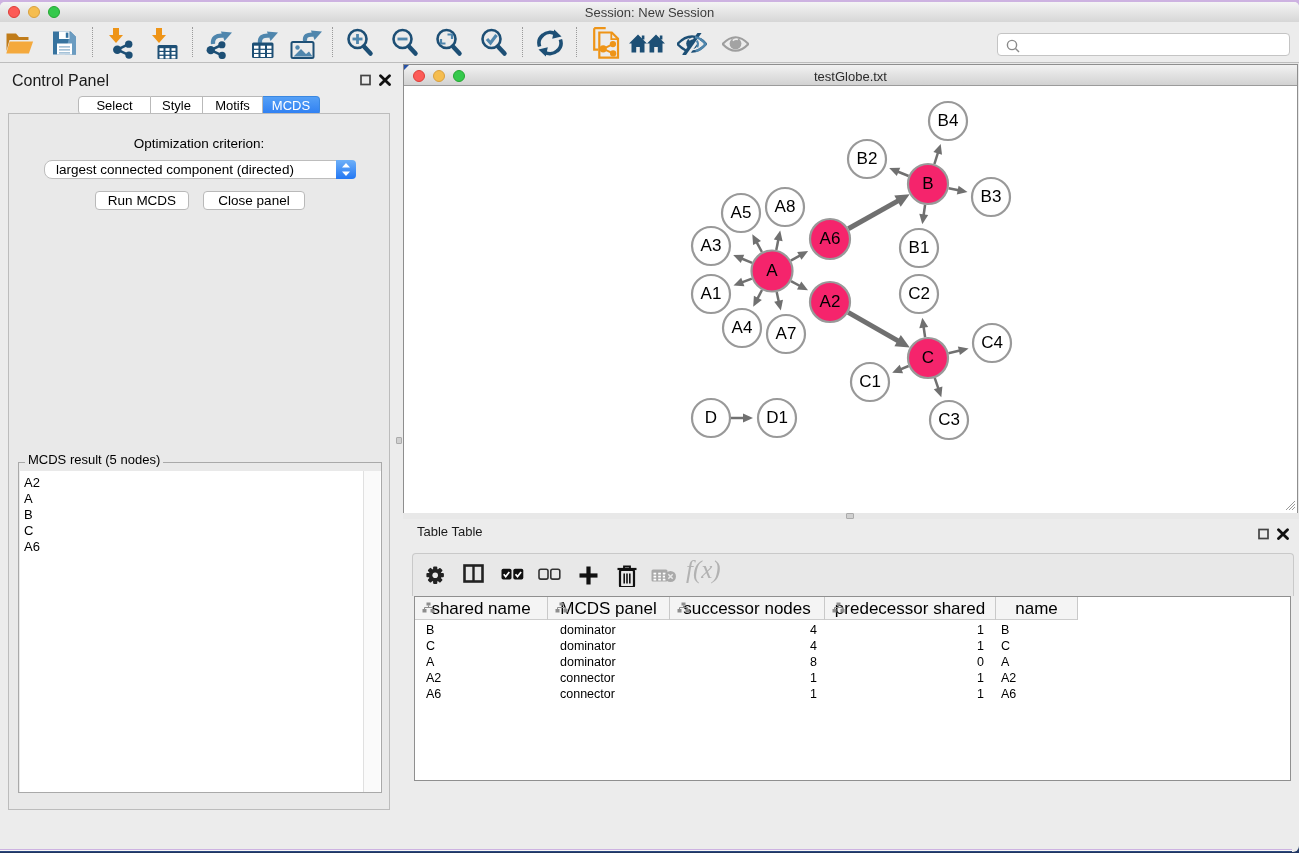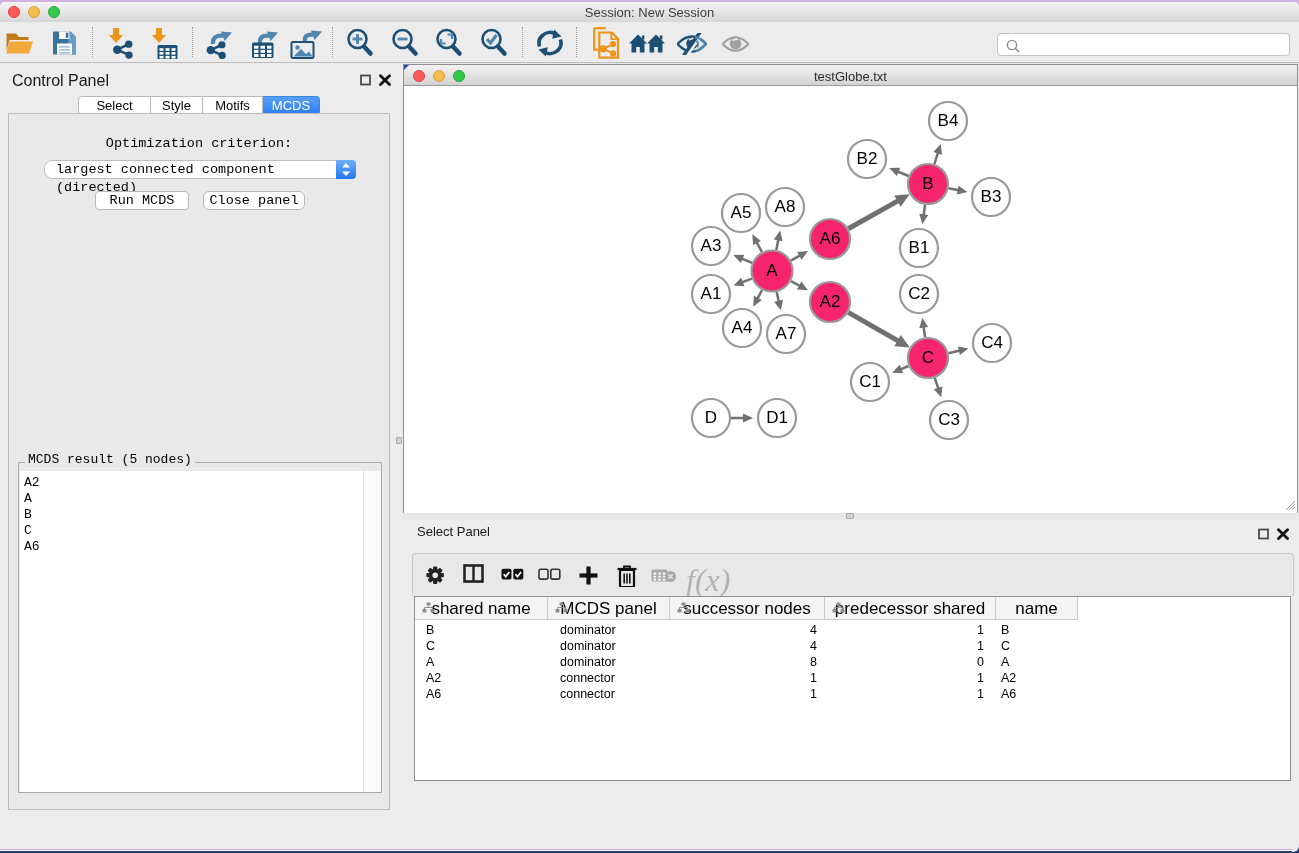--- a/index.html
+++ b/index.html
@@ -31,21 +31,21 @@
   #cpanel .ptitle { position:absolute; left:12px; top:9px; font-size:16px; color:#1a1a1a; }
   .wicon { position:absolute; }
   
   .tabset { position:absolute; display:flex; height:19px; }
   .tab { background:#fff; border:1px solid #b9b9b9; border-left:none;
       font-size:13px; color:#000; text-align:center; line-height:18px; padding:0 10px; }
   .tab.first { border-left:1px solid #b9b9b9; border-radius:4px 0 0 4px; }
   .tab.last { border-radius:0 4px 4px 0; }
   .tab.sel { background:linear-gradient(#55a0f6,#2f7ff2); color:#fff; border-color:#3a87e0; }
   #cpinner { position:absolute; left:8px; top:50px; width:382px; height:697px;
-      background:#e9e9e9; border:1px solid #bcbcbc;font-family:Liberation Mono, monospace; }
+      background:#e9e9e9; border:1px solid #bcbcbc; }
   #optlabel { position:absolute; left:0; top:22px; width:100%; text-align:center; font-size:13.5px; color:#000; }
   #combo { position:absolute; left:35px; top:46px; width:312px; height:19px; background:#fff;
       border:1px solid #bdbdbd; border-radius:8px; font-size:13.5px; color:#000; line-height:18px; padding-left:11px; }
   #combo .step { position:absolute; right:-1px; top:-1px; width:20px; height:19px; border-radius:0 4px 4px 0;
       background:linear-gradient(#6eb0f8,#2377f3); }
   .btn { position:absolute; height:19px; background:#fff; border:1px solid #b9b9b9; border-radius:4px;
       font-size:13.5px; color:#000; text-align:center; line-height:17px; }
   
   #mcdsbox { position:absolute; left:9px; top:348px; width:364px; height:331px;
       border:1px solid #a9a9a9; }
@@ -253,21 +253,21 @@
     </div>
     <div id="cpinner">
       <div id="optlabel">Optimization criterion:</div>
       <div id="combo">largest connected component (directed)<span class="step">
             <svg width="20" height="19" viewBox="0 0 20 19" style="position:absolute;left:0;top:0">
               <polygon points="10,3 14,7.5 6,7.5" fill="#fff"></polygon>
               <polygon points="10,16 14,11.5 6,11.5" fill="#fff"></polygon>
             </svg>
           </span></div>
       <div class="btn" style="left:86px; top:77px; width:94px;">Run MCDS</div>
-      <div class="btn" style="left:194px; top:77px; width:102px;border-radius:6px;">Close panel</div>
+      <div class="btn" style="left:194px; top:77px; width:102px;">Close panel</div>
       <div id="mcdsbox">
         <div id="mcdslegend">MCDS result (5 nodes)</div>
         <div id="mcdslist">
           <div class="li" style="padding-top:4px;">A2</div>
             <div class="li">A</div>
           <div class="li">B</div>
             <div class="li">C</div>
             <div class="li">A6</div>
         </div>
         <div id="mcdsscroll"></div>
@@ -372,21 +372,21 @@
         </div>
       <svg style="position:absolute;right:1px;bottom:1px" width="12" height="12" viewBox="0 0 12 12">
           <line x1="2" y1="11" x2="11" y2="2" stroke="#9a9a9a" stroke-width="1"></line>
           <line x1="5" y1="11" x2="11" y2="5" stroke="#9a9a9a" stroke-width="1"></line>
           <line x1="8" y1="11" x2="11" y2="8" stroke="#9a9a9a" stroke-width="1"></line>
         </svg>
     </div>
     <div style="position:absolute;left:443px;top:450px;width:8px;height:6px;background:#d0d0d0;border:1px solid #ababab;border-radius:1px;"></div>
   </div>
   <div id="tpanel">
-    <div class="ptitle">Select Panel</div>
+    <div class="ptitle">Table Table</div>
     <svg class="wicon2" style="position:absolute;left:855px;top:9px" width="32" height="12" viewBox="0 0 32 12">
         <rect x="1" y="1.5" width="9" height="9" fill="none" stroke="#444" stroke-width="1.7"></rect>
         <path d="M20.5 1.8 L29.5 10.5 M29.5 1.8 L20.5 10.5" stroke="#111" stroke-width="2.8" stroke-linecap="round"></path>
       </svg>
     <div id="ttoolbar">
         <svg style="position:absolute;left:13px;top:12px" width="19" height="19" viewBox="0 0 19 19">
           <rect x="7.1" y="0.5" width="4.2" height="17.5" rx="1" fill="#222" transform="rotate(0 9.2 9.2)"></rect>
           <rect x="7.1" y="0.5" width="4.2" height="17.5" rx="1" fill="#222" transform="rotate(45 9.2 9.2)"></rect>
           <rect x="7.1" y="0.5" width="4.2" height="17.5" rx="1" fill="#222" transform="rotate(90 9.2 9.2)"></rect>
           <rect x="7.1" y="0.5" width="4.2" height="17.5" rx="1" fill="#222" transform="rotate(135 9.2 9.2)"></rect>
@@ -426,21 +426,21 @@
           <rect x="11.8" y="4.7" width="2.7" height="1.8" fill="#fff"></rect>
           <rect x="2.5" y="7.7" width="2.7" height="1.8" fill="#fff"></rect>
           <rect x="7.2" y="7.7" width="2.7" height="1.8" fill="#fff"></rect>
           <rect x="11.8" y="7.7" width="2.7" height="1.8" fill="#fff"></rect>
           <rect x="2.5" y="10.7" width="2.7" height="1.8" fill="#fff"></rect>
           <rect x="7.2" y="10.7" width="2.7" height="1.8" fill="#fff"></rect>
           <rect x="11.8" y="10.7" width="2.7" height="1.8" fill="#fff"></rect>
           <circle cx="19.5" cy="8.5" r="5.5" fill="#a9a9a9"></circle>
           <path d="M17.3 6.3 l4.4 4.4 M21.7 6.3 l-4.4 4.4" stroke="#e7e7e7" stroke-width="1.5"></path>
         </svg>
-        <div style="position:absolute;left:273px;top:8px;font-family:'Liberation Serif',serif;font-style:italic;font-size:32px;color:#b2b2b2;">f(x)</div>
+        <div style="position:absolute;left:273px;top:2px;font-family:'Liberation Serif',serif;font-style:italic;font-size:25px;color:#b2b2b2;">f(x)</div>
       </div>
     <div id="ttable">
         <div id="thead">
           <div class="hcell" style="left:0px;width:133px;">shared name</div>
           <svg width="13" height="11" viewBox="0 0 13 11" style="position:absolute;left:7px;top:5px">
             <rect x="4.5" y="0.5" width="4" height="3" fill="#8d8d8d"></rect>
             <rect x="0.5" y="7" width="4" height="3.5" fill="#8d8d8d"></rect>
             <rect x="8.5" y="7" width="4" height="3.5" fill="#8d8d8d"></rect>
             <path d="M6.5 3.5 v2 M2.5 7 v-1.5 h8 V7" fill="none" stroke="#8d8d8d" stroke-width="1"></path>
           </svg>

